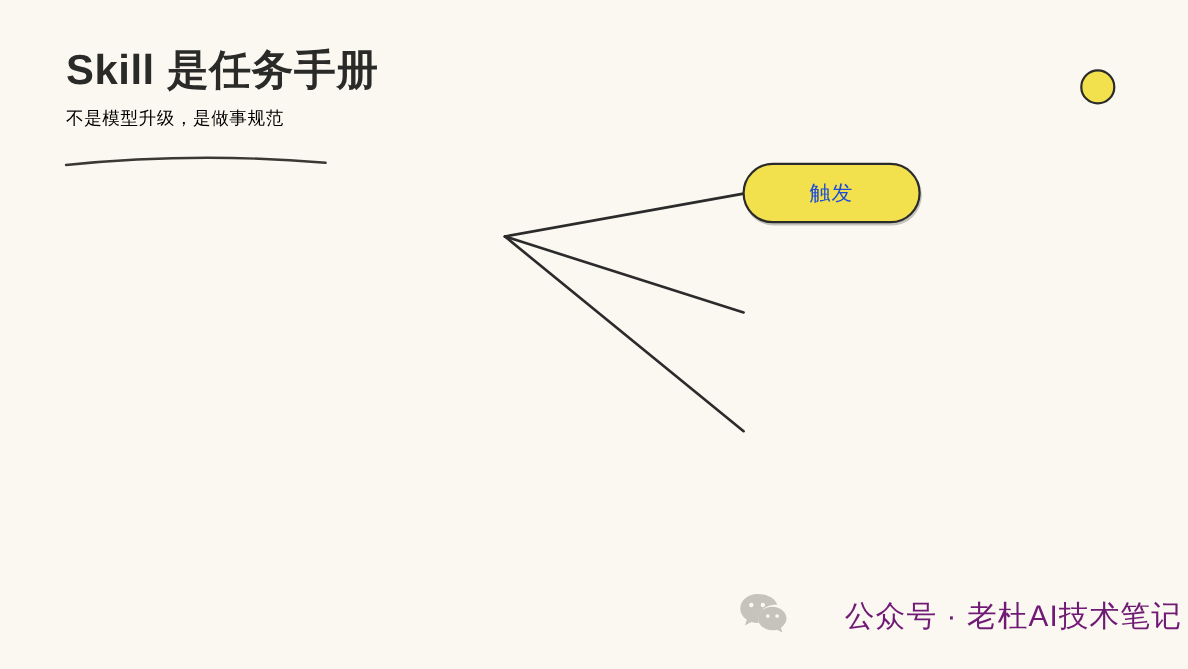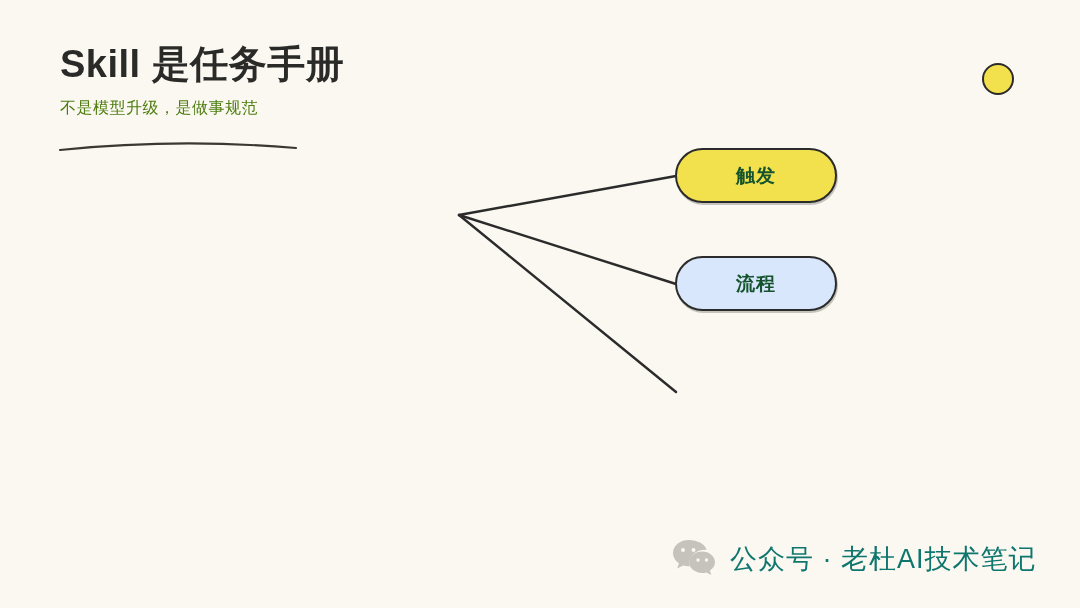--- a/index.html
+++ b/index.html
@@ -32,21 +32,21 @@
   #title {
     font-size: 38px;
     font-weight: bold;
     color: #2a2a28;
     letter-spacing: 0.5px;
     line-height: 1.1;
     white-space: nowrap;
   }
   #subtitle {
     font-size: 16px;
-    color: #4d7c0f;
+    color: #000000;
     margin-top: 12px;
     letter-spacing: 0.5px;
     white-space: nowrap;
   }
   #underline-wrap {
     position: absolute;
     left: -2px;
     top: 92px;
     width: 240px;
     height: 20px;
@@ -81,22 +81,22 @@
     width: 1080px;
     height: 608px;
   }
   .node {
     position: absolute;
     box-sizing: border-box;
     border: 2.5px solid #2b2b2b;
     display: flex;
     align-items: center;
     justify-content: center;
-    font-weight: bold;
-    color: #14532d;
+    font-weight: normal;
+    color: #1d4ed8;
     box-shadow: 1px 2px 0 rgba(40,38,30,0.25);
   }
   #node-skill {
     left: 241px;
     top: 161px;
     width: 219px;
     height: 84px;
     border-radius: 42px;
     background: #f2ecd9;
     font-size: 23px;
@@ -120,23 +120,24 @@
     left: 672px;
     top: 538px;
     display: flex;
     align-items: center;
     gap: 14px;
     color: #c5c3bc;
   }
   #wechat-icon { width: 44px; height: 38px; flex: none; }
   #footer-text {
     font-size: 27px;
-    color: #0f766e;
+    color: #701a75;
     letter-spacing: 1px;
     white-space: nowrap;
+    margin-left: 38px;
   }
 </style>
 </head>
 <body>
 
 <div id="slide">
 
   <div id="header">
     <div id="title">Skill 是任务手册</div>
     <div id="subtitle">不是模型升级，是做事规范</div>
@@ -153,21 +154,20 @@
 
     <svg id="edges" viewBox="0 0 1080 608" xmlns="http://www.w3.org/2000/svg">
       <line x1="459" y1="215" x2="676" y2="176" stroke="#2b2b2b" stroke-width="2.4" stroke-linecap="round"></line>
       <line x1="459" y1="215" x2="676" y2="284" stroke="#2b2b2b" stroke-width="2.4" stroke-linecap="round"></line>
       <line x1="459" y1="215" x2="676" y2="392" stroke="#2b2b2b" stroke-width="2.4" stroke-linecap="round"></line>
     </svg>
 
 
     <div class="node child-node" id="node-trigger">触发</div>
 
-    <div class="node child-node" id="node-process">流程</div>
 
 
   </div>
 
   <div id="footer">
     <span>
       <svg id="wechat-icon" viewBox="0 0 44 38" xmlns="http://www.w3.org/2000/svg">
         <path d="M16.5 2C7.9 2 1 7.9 1 15.1c0 4.1 2.3 7.8 5.9 10.2L5.2 30.6l5.9-3.1c1.7.5 3.5.8 5.4.8.5 0 1 0 1.5-.1-.4-1.1-.6-2.3-.6-3.5 0-7.1 7-12.9 15.7-12.9.5 0 1 0 1.5.1C33.2 6.3 25.6 2 16.5 2z" fill="#c5c3bc"></path>
         <circle cx="11" cy="12" r="2" fill="#faf8f0"></circle>
         <circle cx="21.5" cy="12" r="2" fill="#faf8f0"></circle>

